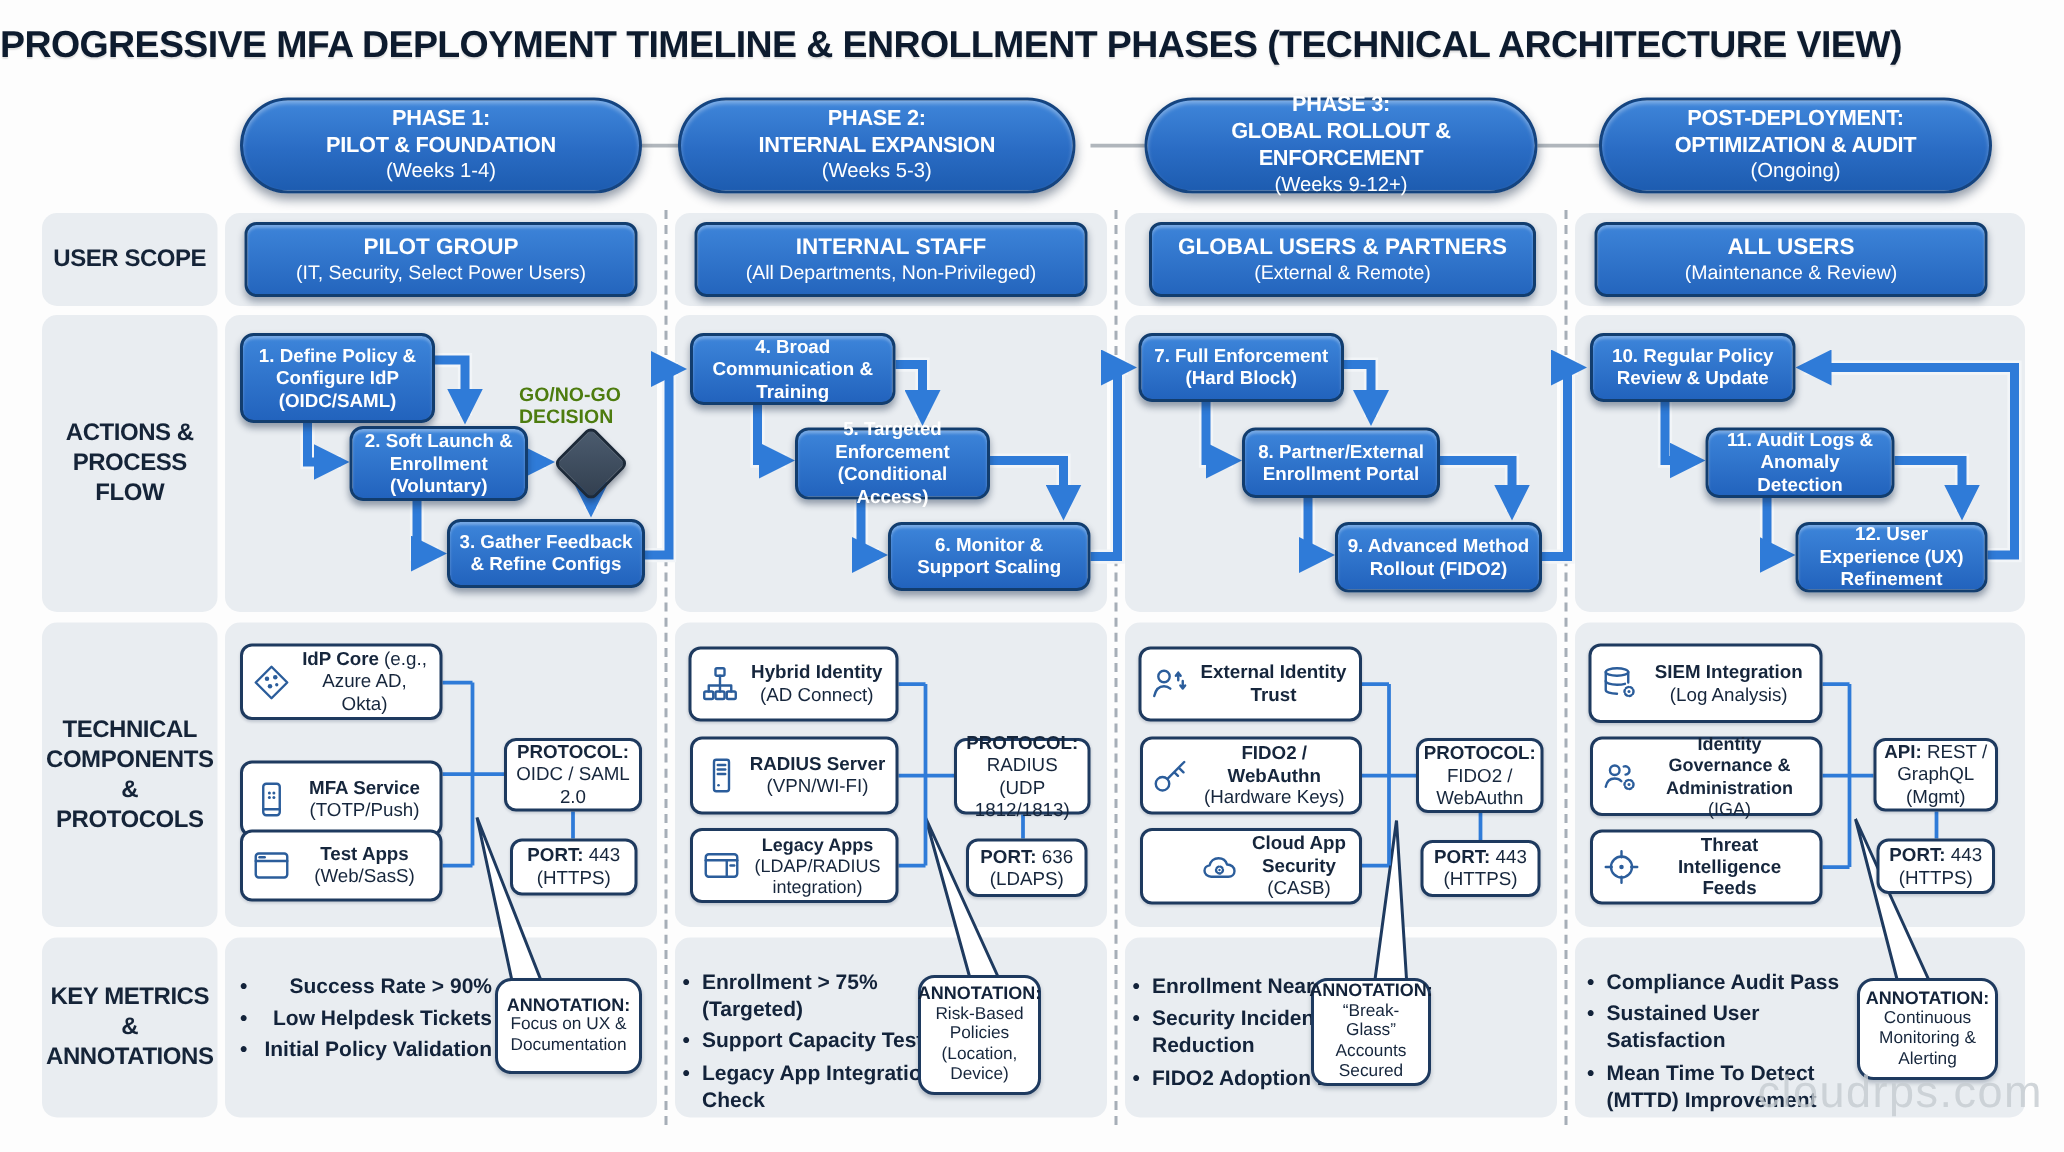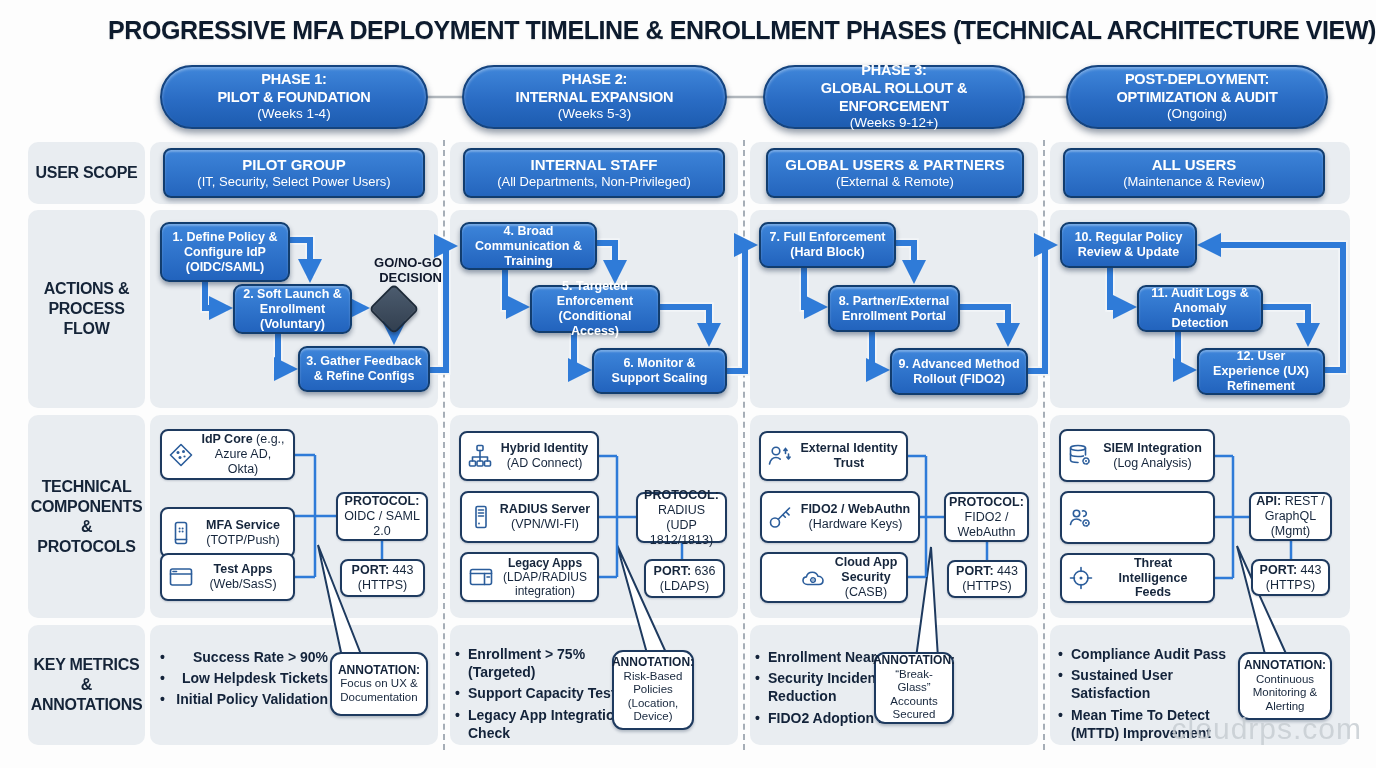--- a/index.html
+++ b/index.html
@@ -4,21 +4,21 @@
 <style>
   html,body{margin:0;padding:0;}
   body{
     width:1376px;height:768px;position:relative;overflow:hidden;
     background:#fdfdfd;font-family:"Liberation Sans","DejaVu Sans",sans-serif;
     -webkit-font-smoothing:antialiased;
   }
   .abs{position:absolute;}
   
   #title{
-    left:0;top:16px;width:1376px;text-align:right;
+    left:0;top:16px;width:1376px;text-align:left;
     font-size:25px;font-weight:800;letter-spacing:-0.4px;color:#0d1b2e;
     text-shadow:0 1px 1px rgba(0,0,0,0.12);z-index:3;
   }
   
   .card{background:#e9edf1;border-radius:10px;z-index:0;}
   
   .rowlabel{
     display:flex;align-items:center;justify-content:center;text-align:center;
     font-size:16px;font-weight:800;letter-spacing:-0.3px;color:#152438;
     line-height:1.25;z-index:2;padding:0 4px;box-sizing:border-box;
@@ -55,21 +55,21 @@
     padding:3px 5px;box-sizing:border-box;
   }
   
   .diamond{
     width:36px;height:36px;transform:rotate(45deg);
     background:linear-gradient(135deg,#4c5c6f,#323f4f);
     border:2px solid #1d2a39;border-radius:5px;
     box-shadow:2px 2px 4px rgba(10,20,40,0.4);z-index:2;box-sizing:border-box;
   }
   .decision-label{
-    text-align:right;font-size:13px;font-weight:800;color:#0f172a;line-height:1.15;z-index:2;
+    text-align:left;font-size:13px;font-weight:800;color:#4d7c0f;line-height:1.15;z-index:2;
   }
   
   .techbox{
     background:#fff;border:2px solid #1e3a5f;border-radius:8px;
     display:flex;align-items:center;gap:5px;padding:3px 6px;box-sizing:border-box;
     z-index:2;box-shadow:0 1px 2px rgba(10,30,60,0.18);
   }
   .techbox .txt{flex:1;text-align:center;font-size:12.5px;color:#16263c;line-height:1.18;}
   .techbox .txt b{font-weight:800;}
   .cicon{flex:0 0 26px;width:26px;height:26px;}
@@ -212,21 +212,21 @@
 <div class="abs rowlabel" style="left:28px;top:142px;width:117px;height:62px;">USER SCOPE</div>
 <div class="abs rowlabel" style="left:28px;top:210px;width:117px;height:198px;">ACTIONS &amp; PROCESS FLOW</div>
 <div class="abs rowlabel" style="left:28px;top:415px;width:117px;height:203px;">TECHNICAL COMPONENTS &amp; PROTOCOLS</div>
 <div class="abs rowlabel" style="left:28px;top:625px;width:117px;height:120px;">KEY METRICS &amp; ANNOTATIONS</div>
 
 <div class="abs pill" style="left:160px;top:65px;width:268px;height:64px;">
   <span class="l1">PHASE 1:</span>
   <span class="l2">PILOT &amp; FOUNDATION</span>
   <span class="l3">(Weeks 1-4)</span>
 </div>
-<div class="abs pill" style="left:462px;top:65px;width:265px;height:64px;">
+<div class="abs pill" style="left:452px;top:65px;width:265px;height:64px;">
   <span class="l1">PHASE 2:</span>
   <span class="l2">INTERNAL EXPANSION</span>
   <span class="l3">(Weeks 5-3)</span>
 </div>
 <div class="abs pill" style="left:763px;top:65px;width:262px;height:64px;">
   <span class="l1">PHASE 3:</span>
   <span class="l2">GLOBAL ROLLOUT &amp; ENFORCEMENT</span>
   <span class="l3">(Weeks 9-12+)</span>
 </div>
 <div class="abs pill" style="left:1066px;top:65px;width:262px;height:64px;">
@@ -358,21 +358,21 @@
   <span class="cicon">
       <svg viewBox="0 0 26 26" width="26" height="26">
     <circle cx="9" cy="8" r="3.8"></circle>
     <path d="M2.5 21 C3.5 16.5 6 14.5 9 14.5 C10.6 14.5 12 15 13.2 16.1"></path>
     <path d="M18.5 5.5 V10.5 M18.5 5.5 l-1.6 2 M18.5 5.5 l1.6 2"></path>
     <path d="M21.5 16 V11 M21.5 16 l-1.6 -2 M21.5 16 l1.6 -2"></path>
   </svg>
     </span>
   <span class="txt"><b>External Identity Trust</b> <span></span></span>
 </div>
-<div class="abs techbox" style="left:760px;top:491px;width:160px;height:52px;">
+<div class="abs techbox" style="left:760px;top:491px;width:148px;height:52px;">
   <span class="cicon">
       <svg viewBox="0 0 26 26" width="26" height="26">
     <circle cx="7" cy="18.5" r="4.5"></circle>
     <path d="M10.3 15.2 L21.5 4 M17.8 7.7 L21 10.9 M14.8 10.7 L17.3 13.2"></path>
   </svg>
     </span>
   <span class="txt"><b>FIDO2 / WebAuthn</b> <span>(Hardware Keys)</span></span>
 </div>
 <div class="abs techbox" style="left:760px;top:552px;width:148px;height:51px;padding-left:39px;">
   <span class="cicon">
@@ -406,20 +406,21 @@
 <div class="abs techbox" style="left:1060px;top:491px;width:155px;height:53px;">
   <span class="cicon">
       <svg viewBox="0 0 26 26" width="26" height="26">
     <circle cx="8.5" cy="8.5" r="3.2"></circle>
     <path d="M14.5 6 a2.8 2.8 0 1 1 1.2 5.4"></path>
     <path d="M2.5 19.5 C3.2 15.8 5.5 14 8.5 14 C10.3 14 11.8 14.6 12.9 15.8"></path>
     <circle cx="18" cy="18" r="3" stroke-dasharray="1.6 1.3"></circle>
     <circle class="f" cx="18" cy="18" r="1"></circle>
   </svg>
     </span>
+  <span class="txt" style="font-size:12px;"><b>Identity Governance &amp; Administration</b> <span>(IGA)</span></span>
 </div>
 <div class="abs techbox" style="left:1060px;top:553px;width:155px;height:50px;">
   <span class="cicon">
       <svg viewBox="0 0 26 26" width="26" height="26">
     <circle cx="13" cy="13" r="7"></circle>
     <path d="M13 2.5 V6.5 M13 19.5 V23.5 M2.5 13 H6.5 M19.5 13 H23.5"></path>
     <circle class="f" cx="13" cy="13" r="1.5"></circle>
   </svg>
     </span>
   <span class="txt"><b>Threat Intelligence Feeds</b> <span></span></span>

